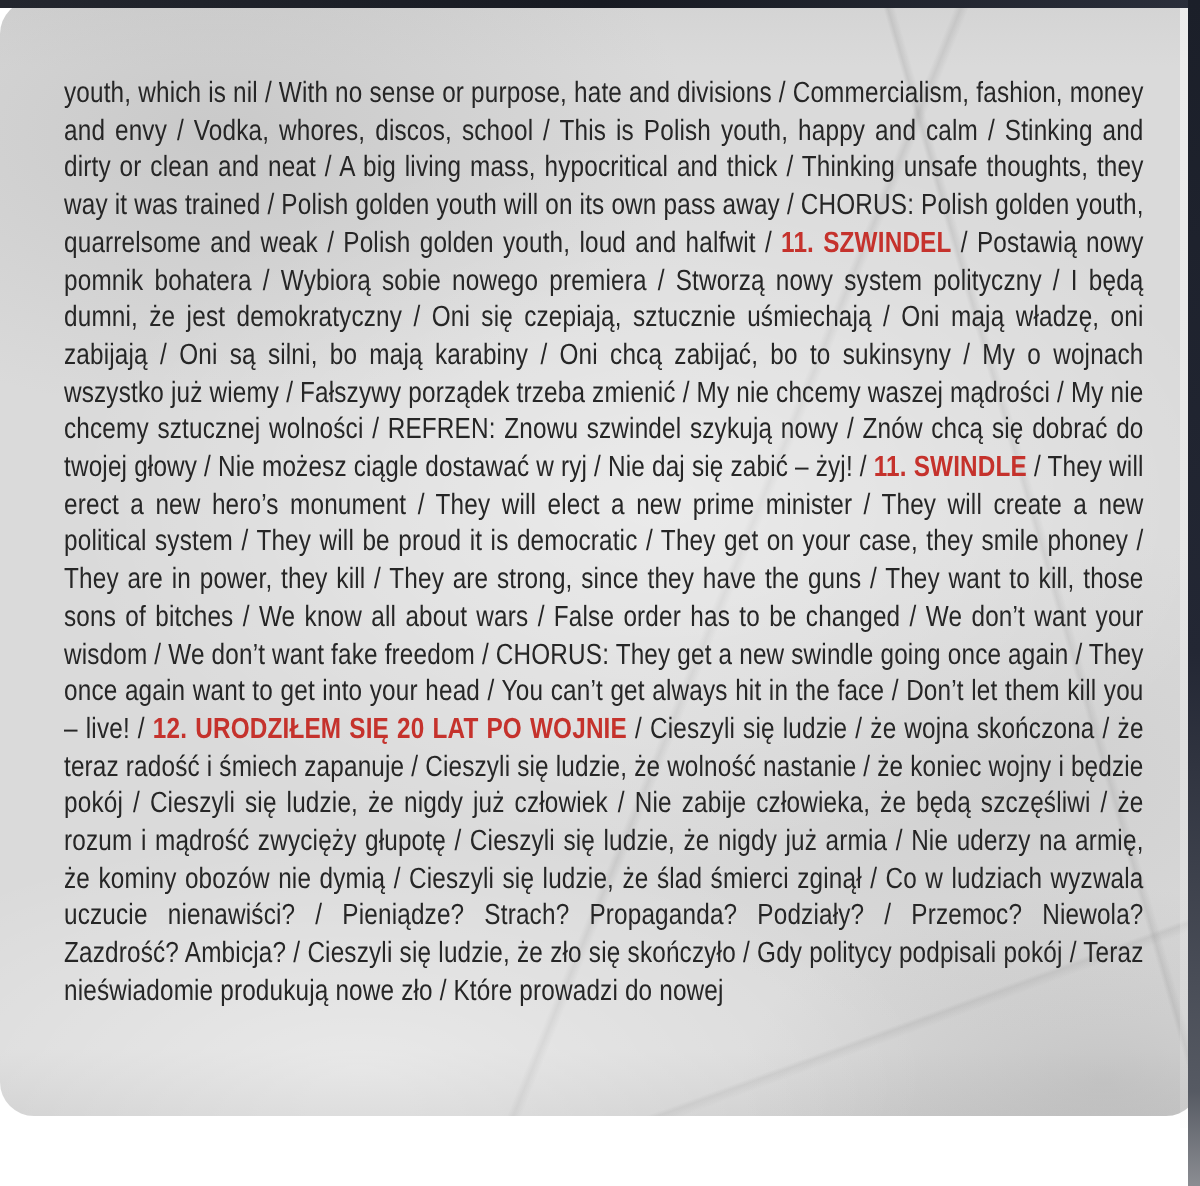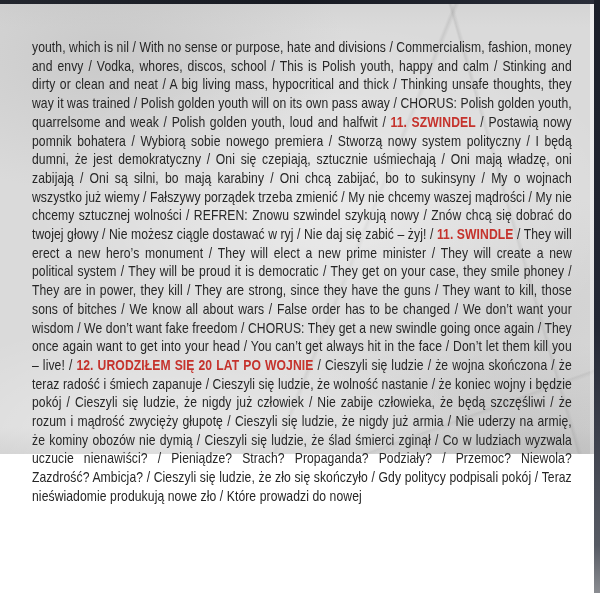--- a/index.html
+++ b/index.html
@@ -8,33 +8,34 @@
     --red: #c5322c;
     --edge: #1d212b;
   }
   * { margin: 0; padding: 0; box-sizing: border-box; }
   html, body { width: 600px; height: 593px; overflow: hidden; }
   body { font-family: "Liberation Sans", sans-serif; }
 
   .scan {
     position: relative;
     width: 600px;
-    height: 454px;
+    height: 558px;
     background-color: var(--paper);
     
     background-image:
       radial-gradient(ellipse 340px 200px at 18% 12%, rgba(170,170,170,0.35), rgba(170,170,170,0) 70%),
       radial-gradient(ellipse 420px 260px at 55% 45%, rgba(255,255,255,0.45), rgba(255,255,255,0) 70%),
       radial-gradient(ellipse 300px 180px at 85% 70%, rgba(185,185,185,0.30), rgba(185,185,185,0) 70%),
       radial-gradient(ellipse 380px 160px at 30% 96%, rgba(255,255,255,0.40), rgba(255,255,255,0) 75%),
       radial-gradient(ellipse 260px 140px at 92% 97%, rgba(160,160,160,0.35), rgba(160,160,160,0) 70%),
       linear-gradient(112deg, rgba(0,0,0,0) 58%, rgba(130,130,130,0.18) 58.4%, rgba(0,0,0,0) 58.9%),
       linear-gradient(74deg,  rgba(0,0,0,0) 79%, rgba(130,130,130,0.20) 79.3%, rgba(0,0,0,0) 79.8%),
       linear-gradient(160deg, rgba(0,0,0,0) 87%, rgba(150,150,150,0.22) 87.3%, rgba(0,0,0,0) 87.9%),
       linear-gradient(180deg, rgba(205,205,205,0.5) 0%, rgba(205,205,205,0) 6%, rgba(205,205,205,0) 94%, rgba(190,190,190,0.45) 100%);
+    border-radius: 17px;
   }
 
   .edge-top {
     position: absolute; top: 0; left: 0;
     width: 600px; height: 4px;
     background: linear-gradient(90deg, #23262e 0%, #171a22 50%, #2a2e3a 100%);
   }
   .edge-right {
     position: absolute; top: 0; right: 0;
     width: 6px; height: 593px;

